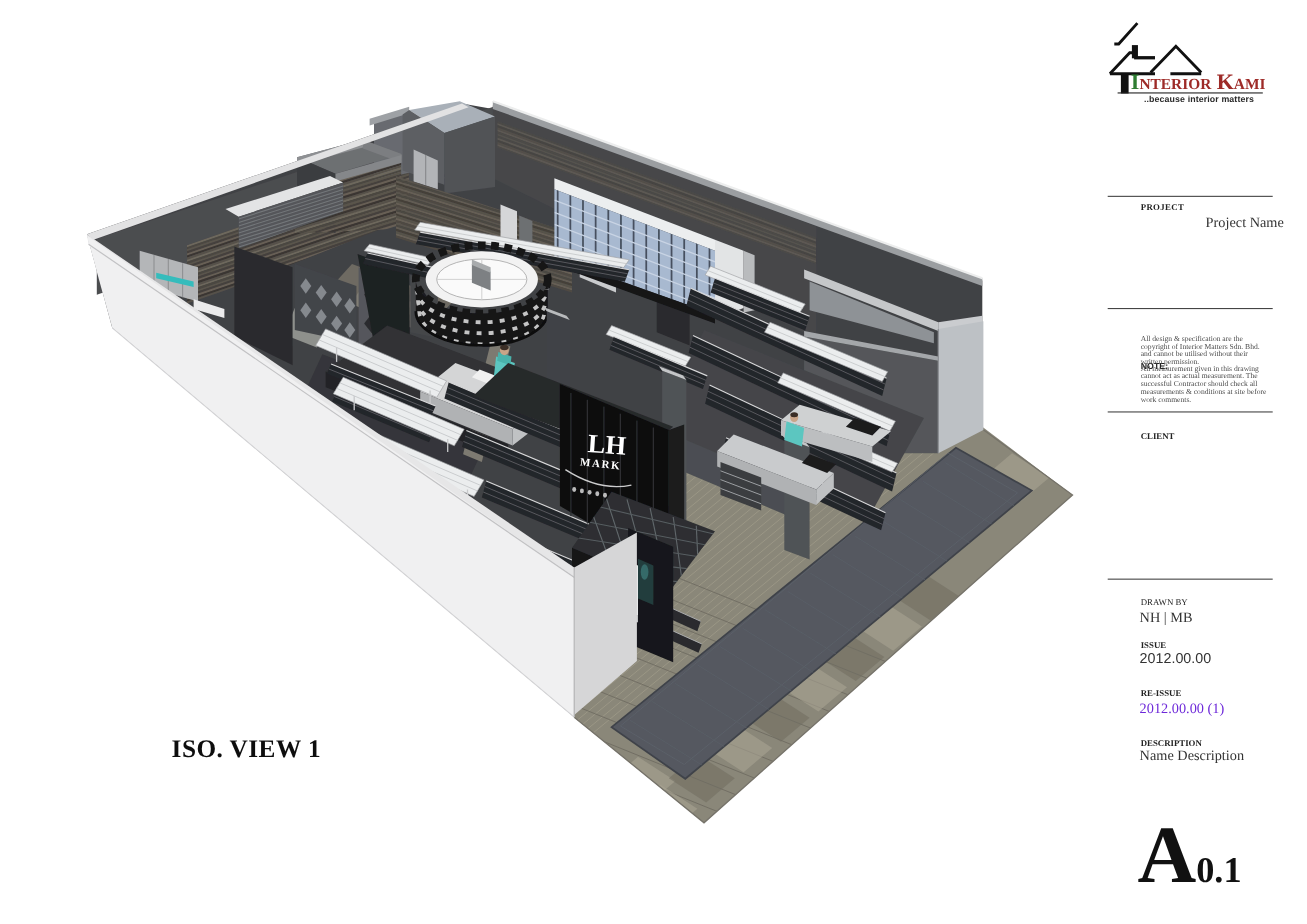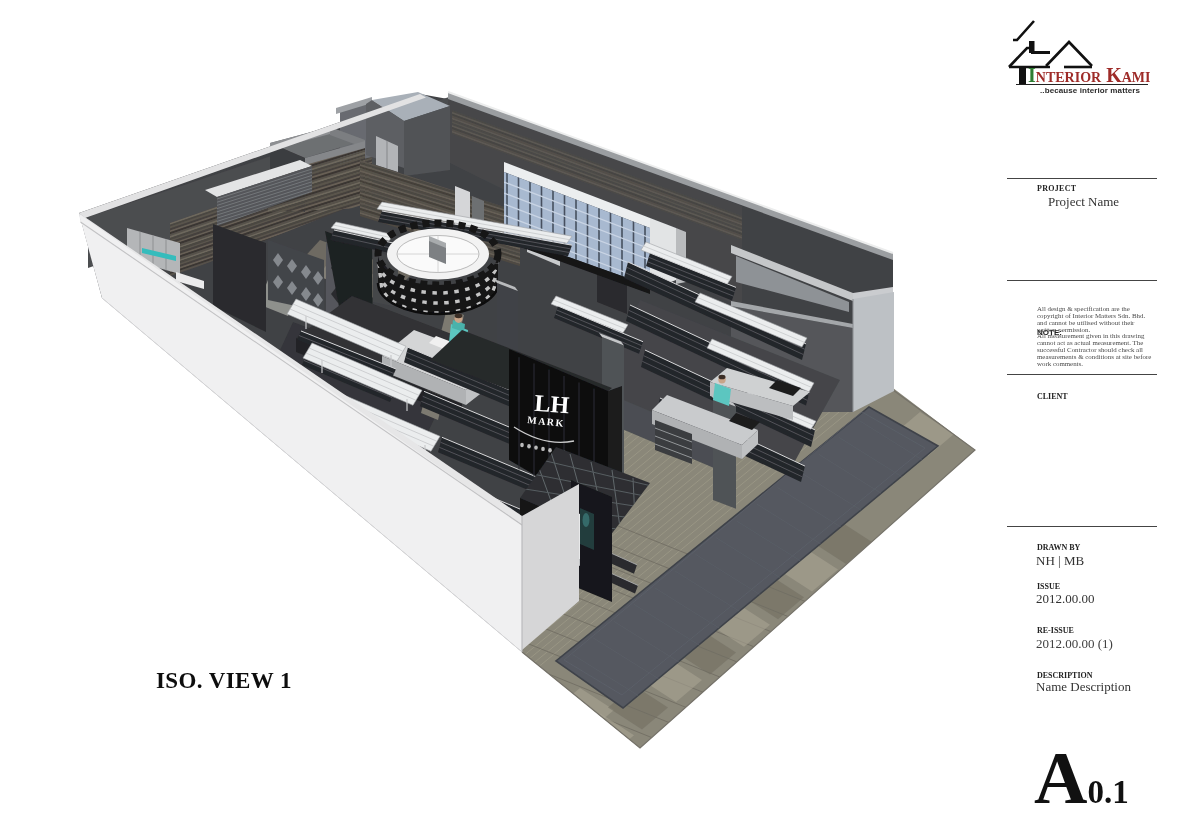--- a/index.html
+++ b/index.html
@@ -587,29 +587,29 @@
 </g>
 <rect x="1029" y="41" width="5.5" height="12" fill="#111111"></rect>
 <rect x="1031" y="51" width="19" height="3" fill="#111111"></rect>
 <rect x="1019" y="68" width="7" height="17" fill="#111111"></rect>
 </svg>
 <div style="position:absolute;left:1028px;top:64px;width:125px;font-family:'Liberation Serif',serif;font-variant:small-caps;font-weight:bold;font-size:20px;color:#9e2b28;white-space:nowrap;letter-spacing:0px;"><span style="color:#2e7d32">I</span>nterior Kami</div>
 <div style="position:absolute;left:1016px;top:83.5px;width:132px;border-top:1.6px solid #222;"></div>
 <div style="position:absolute;left:1040px;top:85.5px;font-family:'Liberation Sans',sans-serif;font-size:8px;font-weight:bold;color:#2a2a2a;letter-spacing:0.1px;">..because interior matters</div>
 <div style="position:absolute;left:1007px;top:178px;width:150px;border-top:1.2px solid #444;"></div>
 <div style="position:absolute;left:1037px;top:184px;font-family:'Liberation Serif',serif;font-size:8px;font-weight:bold;color:#222;letter-spacing:0.3px;">PROJECT</div>
-<div style="position:absolute;left:1048px;top:194px;font-family:'Liberation Serif',serif;font-size:13px;color:#333;text-align:center;">Project Name</div>
+<div style="position:absolute;left:1096px;top:194px;font-family:'Liberation Serif',serif;font-size:13px;color:#333;text-align:center;">Project Name</div>
 <div style="position:absolute;left:1007px;top:280px;width:150px;border-top:1.2px solid #444;"></div>
 <div style="position:absolute;left:1037px;top:282px;font-family:Liberation Sans, sans-serif;font-size:8px;font-weight:bold;color:#222;margin-top:46px;">NOTE:</div>
 <div style="position:absolute;left:1037px;top:306px;width:118px;font-family:'Liberation Serif',serif;font-size:6.9px;color:#4a4a4a;line-height:6.85px;">All design &amp; specification are the copyright of Interior Matters Sdn. Bhd. and cannot be utilised without their written permission.<br>All measurement given in this drawing cannot act as actual measurement. The successful Contractor should check all measurements &amp; conditions at site before work comments.</div>
 <div style="position:absolute;left:1007px;top:374px;width:150px;border-top:1.2px solid #444;"></div>
 <div style="position:absolute;left:1037px;top:392px;font-family:'Liberation Serif',serif;font-size:8px;font-weight:bold;color:#222;">CLIENT</div>
 <div style="position:absolute;left:1007px;top:526px;width:150px;border-top:1.2px solid #444;"></div>
-<div style="position:absolute;left:1037px;top:543px;font-family:'Liberation Serif',serif;font-size:8px;font-weight:bold;color:#222;">DRAWN BY</div>
+<div style="position:absolute;left:1037px;top:543px;font-family:'Liberation Serif',serif;font-size:8px;font-weight:normal;color:#222;">DRAWN BY</div>
 <div style="position:absolute;left:1036px;top:553px;font-family:'Liberation Serif',serif;font-size:13px;color:#333;">NH | MB</div>
 <div style="position:absolute;left:1037px;top:582px;font-family:'Liberation Serif',serif;font-size:8px;font-weight:bold;color:#222;text-align:center;">ISSUE</div>
-<div style="position:absolute;left:1036px;top:591px;font-family:Liberation Serif, serif;font-size:13px;color:#333;">2012.00.00</div>
+<div style="position:absolute;left:1036px;top:591px;font-family:Liberation Sans, sans-serif;font-size:13px;color:#333;">2012.00.00</div>
 <div style="position:absolute;left:1037px;top:626px;font-family:'Liberation Serif',serif;font-size:8px;font-weight:bold;color:#222;">RE-ISSUE</div>
-<div style="position:absolute;left:1036px;top:636px;font-family:'Liberation Serif',serif;font-size:13px;color:#404040;">2012.00.00 (1)</div>
+<div style="position:absolute;left:1036px;top:636px;font-family:'Liberation Serif',serif;font-size:13px;color:#6d28d9;">2012.00.00 (1)</div>
 <div style="position:absolute;left:1037px;top:671px;font-family:'Liberation Serif',serif;font-size:8px;font-weight:bold;color:#222;">DESCRIPTION</div>
 <div style="position:absolute;left:1036px;top:679px;font-family:'Liberation Serif',serif;font-size:13px;color:#333;">Name Description</div>
 <div style="position:absolute;left:1034px;top:736px;font-family:'Liberation Serif',serif;font-weight:bold;color:#111;"><span style="font-size:74px;">A</span><span style="font-size:33px;">0.1</span></div>
 
 </div>
 </body></html>

